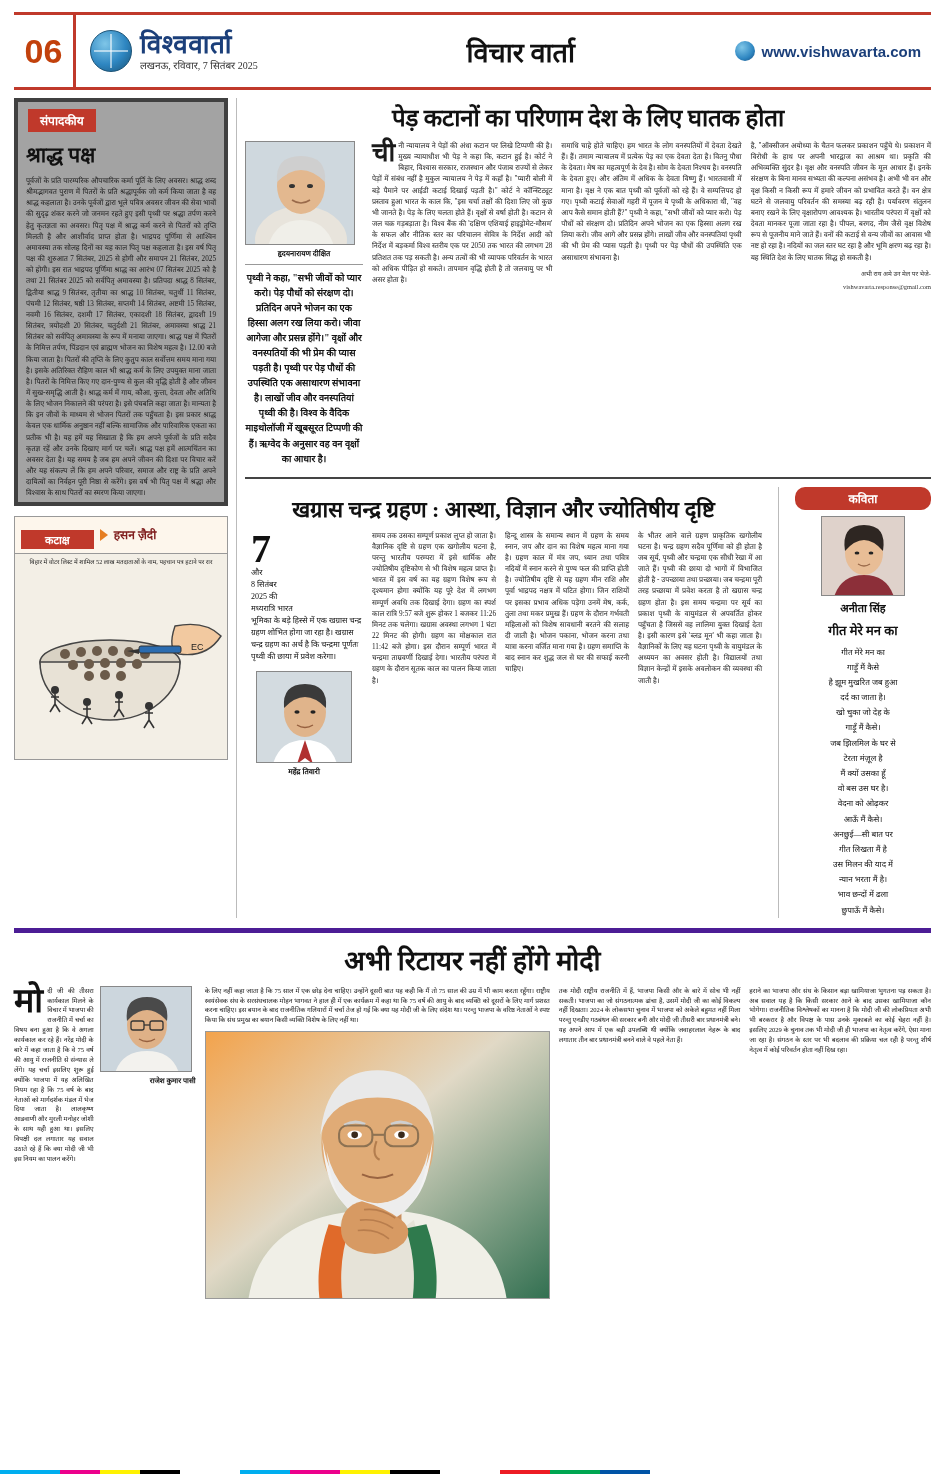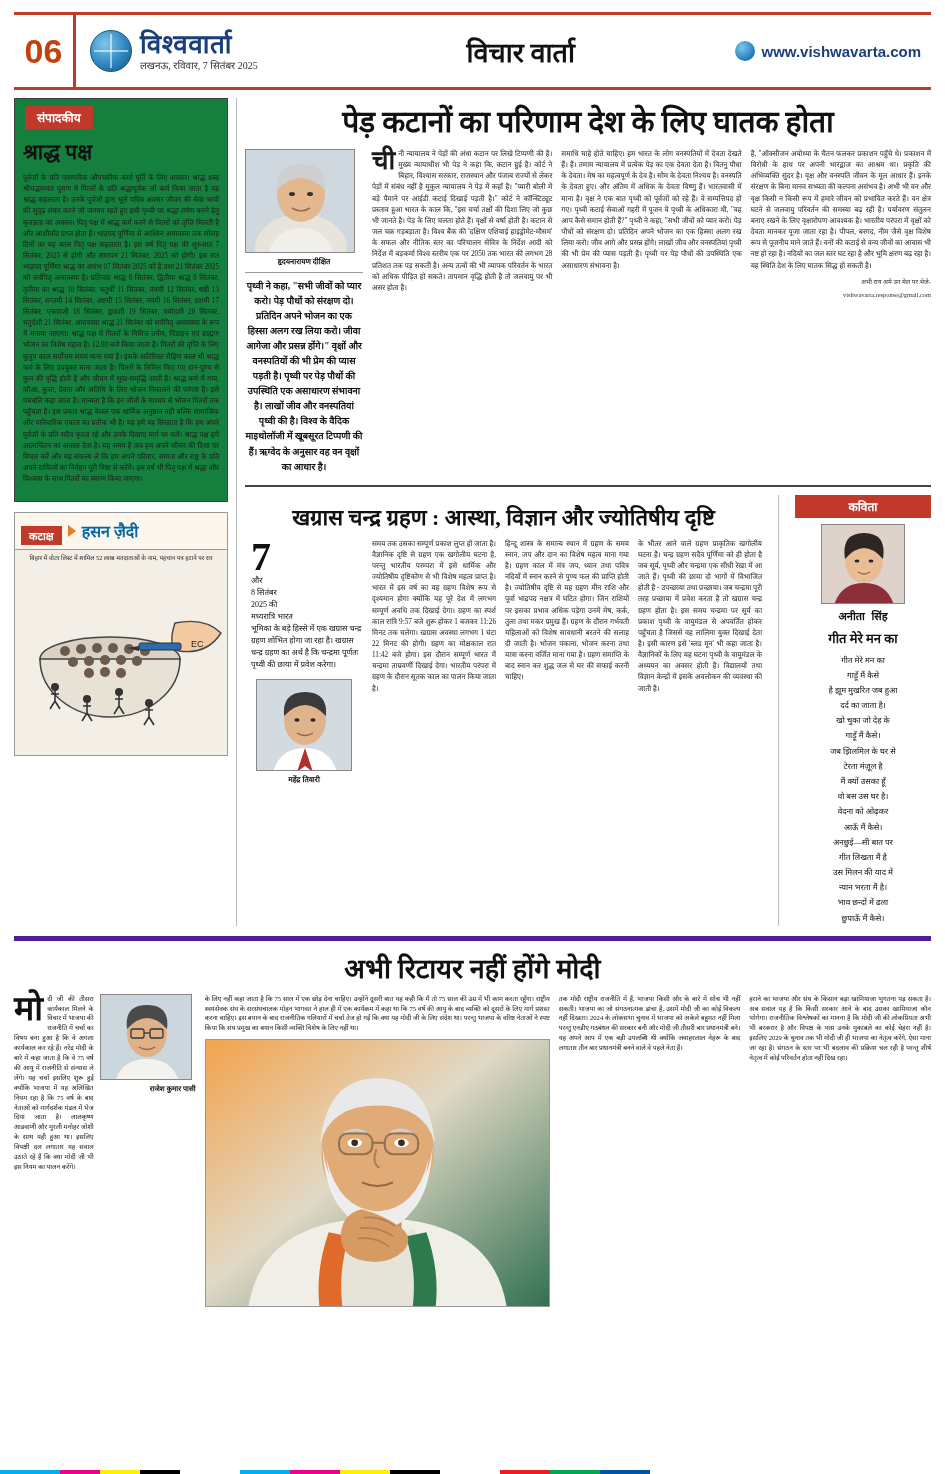--- a/index.html
+++ b/index.html
@@ -94,23 +94,23 @@
     margin: 8px 14px 0 14px;
     gap: 8px;
   }
   .col-left { width: 214px; }
   .col-mid  { flex: 1; }
 
   .vline { width:1px; background:#bbb; align-self: stretch; }
 
   
   .edit-box {
-    border: 1px solid #404040;
-    background: #15803d;
-    padding: 0 8px 16px 8px;
+    border: 4px solid #404040;
+    background: #a3a3a3;
+    padding: 0 8px 2px 8px;
     position: relative;
   }
   .edit-tab {
     display:inline-block;
     background:#c0392b;
     color:#fff;
     font-family:"Liberation Sans", sans-serif;
     font-size: 12px;
     font-weight:bold;
     padding: 3px 12px;
@@ -137,47 +137,47 @@
   .katak-head {
     display:flex; align-items:center; gap:6px;
     background:#fdf6ec;
     border-bottom:1px solid #999;
     padding: 4px 6px;
   }
   .katak-label {
     background:#c0392b; color:#fff;
     font-family:"Liberation Sans", sans-serif;
     font-size: 11px; font-weight:bold;
-    padding: 2px 8px;
+    padding: 2px 24px;
     margin-top: 9px;
   }
   .katak-arrow {
     width:0;height:0;border-left:8px solid #e67e22;
     border-top:6px solid transparent;border-bottom:6px solid transparent;
   }
-  .katak-name { font-size: 16px; font-weight:bold; color:#0369a1; }
+  .katak-name { font-size: 12px; font-weight:bold; color:#7f1d1d; }
   .cartoon {
     height: 205px;
     background: #f3efe6;
     position:relative;
     overflow:hidden;
   }
   .cartoon-caption {
     font-size: 6.2px;
     line-height:1.35;
     padding: 4px 6px 0 6px;
     color:#222;
     text-align:center;
   }
   .cartoon svg { display:block; }
 
   
   .lead-head {
     text-align:center;
-    font-size: 30px;
+    font-size: 24px;
     font-weight: bold;
     letter-spacing: -0.2px;
     margin: 2px 0 8px 0;
     color:#111;
   }
   .hr-thick { border-top:2px solid #444; margin:10px 0 8px 0; }
 
   .lead-grid { display:flex; gap:9px; }
   .lead-col { flex:1; }
   .author-card { width: 118px; text-align:center; }
@@ -233,27 +233,28 @@
 
   
   .col-right { width: 136px; }
   .kavita-tab {
     background:#c0392b; color:#fff;
     font-family:"Liberation Sans", sans-serif;
     font-size: 12px; font-weight:bold;
     text-align:center;
     padding: 3px 0;
     margin-bottom:6px;
+    border-radius:10px;
   }
   .kav-photo {
     width: 84px;height:80px;margin:0 auto;
     background:linear-gradient(#d8c9c0,#b09c92);
     border:1px solid #888; overflow:hidden; position:relative;
   }
-  .kav-name { text-align:center;font-size:11px;font-weight:bold;margin-top:4px;color:#111;font-family:Liberation Mono, monospace;}
+  .kav-name { text-align:center;font-size:11px;font-weight:bold;margin-top:4px;color:#111;}
   .kav-title { text-align:center;font-size:13px;font-weight:bold;margin:6px 0 6px 0;}
   .kav-lines { text-align:center; font-size:8.2px; line-height:1.85; color:#111;}
 
   
   .bottom {
     margin: 10px 14px 0 14px;
     border-top: 5px solid #4c1d95;
     padding-top: 8px;
   }
   .bottom-head {

